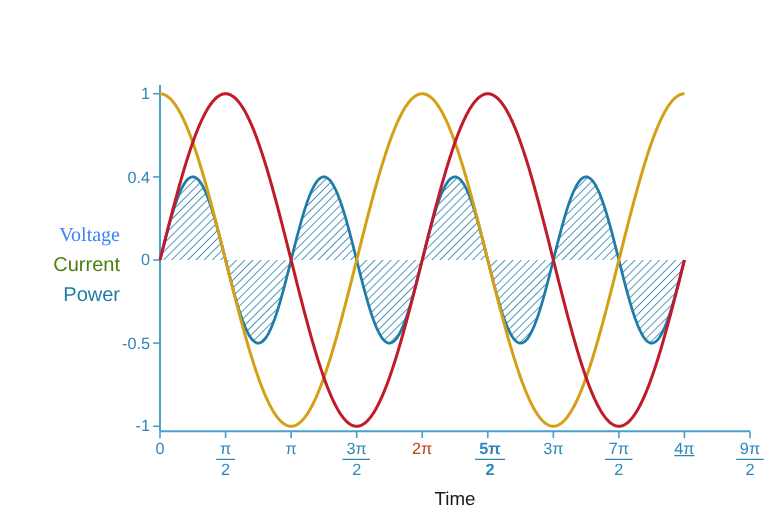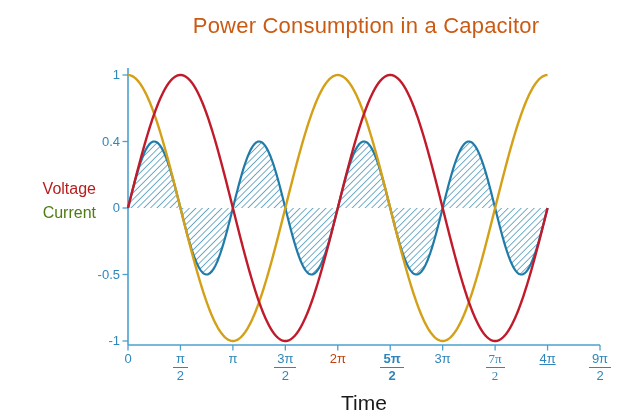--- a/index.html
+++ b/index.html
@@ -11,21 +11,21 @@
     position:absolute;top:13px;left:120px;width:492px;text-align:center;
     font-size:22px;letter-spacing:.2px;
   }
   .legend{
     position:absolute;left:8px;top:177px;width:88px;text-align:right;
     font-size:16px;line-height:24px;
   }
   .legend-item{display:block;}
   .x-axis-label{
     position:absolute;left:128px;width:472px;top:391px;text-align:center;
-    font-size:21px;
+    font-size:15px;
   }
   .xtick{
     position:absolute;width:52px;text-align:center;font-size:13px;line-height:1.05;
     top:352px;
   }
   .ytick{
     position:absolute;width:46px;text-align:right;font-size:13px;
   }
   .frac{display:inline-block;vertical-align:top;}
   .frac .num{display:block;border-bottom:1px solid currentColor;padding:0 3px 1px;}
@@ -59,37 +59,37 @@
       <line x1="128" y1="141.5" x2="122.5" y2="141.5" stroke="#4aa0cf" stroke-width="1.3"></line>
       <line x1="128" y1="208" x2="122.5" y2="208" stroke="#4aa0cf" stroke-width="1.3"></line>
       <line x1="128" y1="274.5" x2="122.5" y2="274.5" stroke="#4aa0cf" stroke-width="1.3"></line>
       <line x1="128" y1="341" x2="122.5" y2="341" stroke="#4aa0cf" stroke-width="1.3"></line>
       <path d="M128.00 208.00 L128.60 205.61 L129.20 203.23 L129.80 200.85 L130.40 198.48 L131.00 196.13 L131.60 193.78 L132.20 191.46 L132.79 189.16 L133.39 186.88 L133.99 184.63 L134.59 182.41 L135.19 180.23 L135.79 178.08 L136.39 175.96 L136.99 173.89 L137.59 171.86 L138.19 169.88 L138.79 167.95 L139.39 166.07 L139.99 164.25 L140.59 162.48 L141.19 160.77 L141.79 159.12 L142.38 157.53 L142.98 156.01 L143.58 154.55 L144.18 153.17 L144.78 151.85 L145.38 150.61 L145.98 149.44 L146.58 148.35 L147.18 147.33 L147.78 146.39 L148.38 145.53 L148.98 144.75 L149.58 144.06 L150.18 143.44 L150.78 142.91 L151.38 142.46 L151.97 142.10 L152.57 141.82 L153.17 141.63 L153.77 141.52 L154.37 141.50 L154.97 141.57 L155.57 141.72 L156.17 141.95 L156.77 142.27 L157.37 142.68 L157.97 143.17 L158.57 143.74 L159.17 144.40 L159.77 145.13 L160.37 145.95 L160.97 146.85 L161.56 147.83 L162.16 148.88 L162.76 150.02 L163.36 151.22 L163.96 152.50 L164.56 153.85 L165.16 155.27 L165.76 156.76 L166.36 158.32 L166.96 159.93 L167.56 161.61 L168.16 163.36 L168.76 165.15 L169.36 167.01 L169.96 168.91 L170.55 170.87 L171.15 172.87 L171.75 174.92 L172.35 177.01 L172.95 179.15 L173.55 181.32 L174.15 183.52 L174.75 185.75 L175.35 188.02 L175.95 190.31 L176.55 192.62 L177.15 194.95 L177.75 197.30 L178.35 199.67 L178.95 202.04 L179.55 204.42 L180.14 206.81 L180.74 209.19 L181.34 211.58 L181.94 213.96 L182.54 216.33 L183.14 218.70 L183.74 221.05 L184.34 223.38 L184.94 225.69 L185.54 227.98 L186.14 230.25 L186.74 232.48 L187.34 234.68 L187.94 236.85 L188.54 238.99 L189.14 241.08 L189.73 243.13 L190.33 245.13 L190.93 247.09 L191.53 248.99 L192.13 250.85 L192.73 252.64 L193.33 254.39 L193.93 256.07 L194.53 257.68 L195.13 259.24 L195.73 260.73 L196.33 262.15 L196.93 263.50 L197.53 264.78 L198.13 265.98 L198.73 267.12 L199.32 268.17 L199.92 269.15 L200.52 270.05 L201.12 270.87 L201.72 271.60 L202.32 272.26 L202.92 272.83 L203.52 273.32 L204.12 273.73 L204.72 274.05 L205.32 274.28 L205.92 274.43 L206.52 274.50 L207.12 274.48 L207.72 274.37 L208.31 274.18 L208.91 273.90 L209.51 273.54 L210.11 273.09 L210.71 272.56 L211.31 271.94 L211.91 271.25 L212.51 270.47 L213.11 269.61 L213.71 268.67 L214.31 267.65 L214.91 266.56 L215.51 265.39 L216.11 264.15 L216.71 262.83 L217.31 261.45 L217.90 259.99 L218.50 258.47 L219.10 256.88 L219.70 255.23 L220.30 253.52 L220.90 251.75 L221.50 249.93 L222.10 248.05 L222.70 246.12 L223.30 244.14 L223.90 242.11 L224.50 240.04 L225.10 237.92 L225.70 235.77 L226.30 233.59 L226.90 231.37 L227.49 229.12 L228.09 226.84 L228.69 224.54 L229.29 222.22 L229.89 219.87 L230.49 217.52 L231.09 215.15 L231.69 212.77 L232.29 210.39 L232.89 208.00 L233.49 205.61 L234.09 203.23 L234.69 200.85 L235.29 198.48 L235.89 196.13 L236.49 193.78 L237.08 191.46 L237.68 189.16 L238.28 186.88 L238.88 184.63 L239.48 182.41 L240.08 180.23 L240.68 178.08 L241.28 175.96 L241.88 173.89 L242.48 171.86 L243.08 169.88 L243.68 167.95 L244.28 166.07 L244.88 164.25 L245.48 162.48 L246.07 160.77 L246.67 159.12 L247.27 157.53 L247.87 156.01 L248.47 154.55 L249.07 153.17 L249.67 151.85 L250.27 150.61 L250.87 149.44 L251.47 148.35 L252.07 147.33 L252.67 146.39 L253.27 145.53 L253.87 144.75 L254.47 144.06 L255.07 143.44 L255.66 142.91 L256.26 142.46 L256.86 142.10 L257.46 141.82 L258.06 141.63 L258.66 141.52 L259.26 141.50 L259.86 141.57 L260.46 141.72 L261.06 141.95 L261.66 142.27 L262.26 142.68 L262.86 143.17 L263.46 143.74 L264.06 144.40 L264.66 145.13 L265.25 145.95 L265.85 146.85 L266.45 147.83 L267.05 148.88 L267.65 150.02 L268.25 151.22 L268.85 152.50 L269.45 153.85 L270.05 155.27 L270.65 156.76 L271.25 158.32 L271.85 159.93 L272.45 161.61 L273.05 163.36 L273.65 165.15 L274.25 167.01 L274.84 168.91 L275.44 170.87 L276.04 172.87 L276.64 174.92 L277.24 177.01 L277.84 179.15 L278.44 181.32 L279.04 183.52 L279.64 185.75 L280.24 188.02 L280.84 190.31 L281.44 192.62 L282.04 194.95 L282.64 197.30 L283.24 199.67 L283.83 202.04 L284.43 204.42 L285.03 206.81 L285.63 209.19 L286.23 211.58 L286.83 213.96 L287.43 216.33 L288.03 218.70 L288.63 221.05 L289.23 223.38 L289.83 225.69 L290.43 227.98 L291.03 230.25 L291.63 232.48 L292.23 234.68 L292.83 236.85 L293.42 238.99 L294.02 241.08 L294.62 243.13 L295.22 245.13 L295.82 247.09 L296.42 248.99 L297.02 250.85 L297.62 252.64 L298.22 254.39 L298.82 256.07 L299.42 257.68 L300.02 259.24 L300.62 260.73 L301.22 262.15 L301.82 263.50 L302.42 264.78 L303.01 265.98 L303.61 267.12 L304.21 268.17 L304.81 269.15 L305.41 270.05 L306.01 270.87 L306.61 271.60 L307.21 272.26 L307.81 272.83 L308.41 273.32 L309.01 273.73 L309.61 274.05 L310.21 274.28 L310.81 274.43 L311.41 274.50 L312.01 274.48 L312.60 274.37 L313.20 274.18 L313.80 273.90 L314.40 273.54 L315.00 273.09 L315.60 272.56 L316.20 271.94 L316.80 271.25 L317.40 270.47 L318.00 269.61 L318.60 268.67 L319.20 267.65 L319.80 266.56 L320.40 265.39 L321.00 264.15 L321.59 262.83 L322.19 261.45 L322.79 259.99 L323.39 258.47 L323.99 256.88 L324.59 255.23 L325.19 253.52 L325.79 251.75 L326.39 249.93 L326.99 248.05 L327.59 246.12 L328.19 244.14 L328.79 242.11 L329.39 240.04 L329.99 237.92 L330.59 235.77 L331.18 233.59 L331.78 231.37 L332.38 229.12 L332.98 226.84 L333.58 224.54 L334.18 222.22 L334.78 219.87 L335.38 217.52 L335.98 215.15 L336.58 212.77 L337.18 210.39 L337.78 208.00 L338.38 205.61 L338.98 203.23 L339.58 200.85 L340.18 198.48 L340.77 196.13 L341.37 193.78 L341.97 191.46 L342.57 189.16 L343.17 186.88 L343.77 184.63 L344.37 182.41 L344.97 180.23 L345.57 178.08 L346.17 175.96 L346.77 173.89 L347.37 171.86 L347.97 169.88 L348.57 167.95 L349.17 166.07 L349.77 164.25 L350.36 162.48 L350.96 160.77 L351.56 159.12 L352.16 157.53 L352.76 156.01 L353.36 154.55 L353.96 153.17 L354.56 151.85 L355.16 150.61 L355.76 149.44 L356.36 148.35 L356.96 147.33 L357.56 146.39 L358.16 145.53 L358.76 144.75 L359.35 144.06 L359.95 143.44 L360.55 142.91 L361.15 142.46 L361.75 142.10 L362.35 141.82 L362.95 141.63 L363.55 141.52 L364.15 141.50 L364.75 141.57 L365.35 141.72 L365.95 141.95 L366.55 142.27 L367.15 142.68 L367.75 143.17 L368.35 143.74 L368.94 144.40 L369.54 145.13 L370.14 145.95 L370.74 146.85 L371.34 147.83 L371.94 148.88 L372.54 150.02 L373.14 151.22 L373.74 152.50 L374.34 153.85 L374.94 155.27 L375.54 156.76 L376.14 158.32 L376.74 159.93 L377.34 161.61 L377.94 163.36 L378.53 165.15 L379.13 167.01 L379.73 168.91 L380.33 170.87 L380.93 172.87 L381.53 174.92 L382.13 177.01 L382.73 179.15 L383.33 181.32 L383.93 183.52 L384.53 185.75 L385.13 188.02 L385.73 190.31 L386.33 192.62 L386.93 194.95 L387.53 197.30 L388.12 199.67 L388.72 202.04 L389.32 204.42 L389.92 206.81 L390.52 209.19 L391.12 211.58 L391.72 213.96 L392.32 216.33 L392.92 218.70 L393.52 221.05 L394.12 223.38 L394.72 225.69 L395.32 227.98 L395.92 230.25 L396.52 232.48 L397.11 234.68 L397.71 236.85 L398.31 238.99 L398.91 241.08 L399.51 243.13 L400.11 245.13 L400.71 247.09 L401.31 248.99 L401.91 250.85 L402.51 252.64 L403.11 254.39 L403.71 256.07 L404.31 257.68 L404.91 259.24 L405.51 260.73 L406.11 262.15 L406.70 263.50 L407.30 264.78 L407.90 265.98 L408.50 267.12 L409.10 268.17 L409.70 269.15 L410.30 270.05 L410.90 270.87 L411.50 271.60 L412.10 272.26 L412.70 272.83 L413.30 273.32 L413.90 273.73 L414.50 274.05 L415.10 274.28 L415.70 274.43 L416.29 274.50 L416.89 274.48 L417.49 274.37 L418.09 274.18 L418.69 273.90 L419.29 273.54 L419.89 273.09 L420.49 272.56 L421.09 271.94 L421.69 271.25 L422.29 270.47 L422.89 269.61 L423.49 268.67 L424.09 267.65 L424.69 266.56 L425.29 265.39 L425.88 264.15 L426.48 262.83 L427.08 261.45 L427.68 259.99 L428.28 258.47 L428.88 256.88 L429.48 255.23 L430.08 253.52 L430.68 251.75 L431.28 249.93 L431.88 248.05 L432.48 246.12 L433.08 244.14 L433.68 242.11 L434.28 240.04 L434.87 237.92 L435.47 235.77 L436.07 233.59 L436.67 231.37 L437.27 229.12 L437.87 226.84 L438.47 224.54 L439.07 222.22 L439.67 219.87 L440.27 217.52 L440.87 215.15 L441.47 212.77 L442.07 210.39 L442.67 208.00 L443.27 205.61 L443.87 203.23 L444.46 200.85 L445.06 198.48 L445.66 196.13 L446.26 193.78 L446.86 191.46 L447.46 189.16 L448.06 186.88 L448.66 184.63 L449.26 182.41 L449.86 180.23 L450.46 178.08 L451.06 175.96 L451.66 173.89 L452.26 171.86 L452.86 169.88 L453.46 167.95 L454.05 166.07 L454.65 164.25 L455.25 162.48 L455.85 160.77 L456.45 159.12 L457.05 157.53 L457.65 156.01 L458.25 154.55 L458.85 153.17 L459.45 151.85 L460.05 150.61 L460.65 149.44 L461.25 148.35 L461.85 147.33 L462.45 146.39 L463.05 145.53 L463.64 144.75 L464.24 144.06 L464.84 143.44 L465.44 142.91 L466.04 142.46 L466.64 142.10 L467.24 141.82 L467.84 141.63 L468.44 141.52 L469.04 141.50 L469.64 141.57 L470.24 141.72 L470.84 141.95 L471.44 142.27 L472.04 142.68 L472.63 143.17 L473.23 143.74 L473.83 144.40 L474.43 145.13 L475.03 145.95 L475.63 146.85 L476.23 147.83 L476.83 148.88 L477.43 150.02 L478.03 151.22 L478.63 152.50 L479.23 153.85 L479.83 155.27 L480.43 156.76 L481.03 158.32 L481.63 159.93 L482.22 161.61 L482.82 163.36 L483.42 165.15 L484.02 167.01 L484.62 168.91 L485.22 170.87 L485.82 172.87 L486.42 174.92 L487.02 177.01 L487.62 179.15 L488.22 181.32 L488.82 183.52 L489.42 185.75 L490.02 188.02 L490.62 190.31 L491.22 192.62 L491.81 194.95 L492.41 197.30 L493.01 199.67 L493.61 202.04 L494.21 204.42 L494.81 206.81 L495.41 209.19 L496.01 211.58 L496.61 213.96 L497.21 216.33 L497.81 218.70 L498.41 221.05 L499.01 223.38 L499.61 225.69 L500.21 227.98 L500.81 230.25 L501.40 232.48 L502.00 234.68 L502.60 236.85 L503.20 238.99 L503.80 241.08 L504.40 243.13 L505.00 245.13 L505.60 247.09 L506.20 248.99 L506.80 250.85 L507.40 252.64 L508.00 254.39 L508.60 256.07 L509.20 257.68 L509.80 259.24 L510.39 260.73 L510.99 262.15 L511.59 263.50 L512.19 264.78 L512.79 265.98 L513.39 267.12 L513.99 268.17 L514.59 269.15 L515.19 270.05 L515.79 270.87 L516.39 271.60 L516.99 272.26 L517.59 272.83 L518.19 273.32 L518.79 273.73 L519.39 274.05 L519.98 274.28 L520.58 274.43 L521.18 274.50 L521.78 274.48 L522.38 274.37 L522.98 274.18 L523.58 273.90 L524.18 273.54 L524.78 273.09 L525.38 272.56 L525.98 271.94 L526.58 271.25 L527.18 270.47 L527.78 269.61 L528.38 268.67 L528.98 267.65 L529.57 266.56 L530.17 265.39 L530.77 264.15 L531.37 262.83 L531.97 261.45 L532.57 259.99 L533.17 258.47 L533.77 256.88 L534.37 255.23 L534.97 253.52 L535.57 251.75 L536.17 249.93 L536.77 248.05 L537.37 246.12 L537.97 244.14 L538.57 242.11 L539.16 240.04 L539.76 237.92 L540.36 235.77 L540.96 233.59 L541.56 231.37 L542.16 229.12 L542.76 226.84 L543.36 224.54 L543.96 222.22 L544.56 219.87 L545.16 217.52 L545.76 215.15 L546.36 212.77 L546.96 210.39 L547.56 208.00 L547.56 208.00 L128.00 208.00 Z" fill="url(#hatch)" stroke="none"></path>
       <path d="M128.00 208.00 L128.60 205.61 L129.20 203.23 L129.80 200.85 L130.40 198.48 L131.00 196.13 L131.60 193.78 L132.20 191.46 L132.79 189.16 L133.39 186.88 L133.99 184.63 L134.59 182.41 L135.19 180.23 L135.79 178.08 L136.39 175.96 L136.99 173.89 L137.59 171.86 L138.19 169.88 L138.79 167.95 L139.39 166.07 L139.99 164.25 L140.59 162.48 L141.19 160.77 L141.79 159.12 L142.38 157.53 L142.98 156.01 L143.58 154.55 L144.18 153.17 L144.78 151.85 L145.38 150.61 L145.98 149.44 L146.58 148.35 L147.18 147.33 L147.78 146.39 L148.38 145.53 L148.98 144.75 L149.58 144.06 L150.18 143.44 L150.78 142.91 L151.38 142.46 L151.97 142.10 L152.57 141.82 L153.17 141.63 L153.77 141.52 L154.37 141.50 L154.97 141.57 L155.57 141.72 L156.17 141.95 L156.77 142.27 L157.37 142.68 L157.97 143.17 L158.57 143.74 L159.17 144.40 L159.77 145.13 L160.37 145.95 L160.97 146.85 L161.56 147.83 L162.16 148.88 L162.76 150.02 L163.36 151.22 L163.96 152.50 L164.56 153.85 L165.16 155.27 L165.76 156.76 L166.36 158.32 L166.96 159.93 L167.56 161.61 L168.16 163.36 L168.76 165.15 L169.36 167.01 L169.96 168.91 L170.55 170.87 L171.15 172.87 L171.75 174.92 L172.35 177.01 L172.95 179.15 L173.55 181.32 L174.15 183.52 L174.75 185.75 L175.35 188.02 L175.95 190.31 L176.55 192.62 L177.15 194.95 L177.75 197.30 L178.35 199.67 L178.95 202.04 L179.55 204.42 L180.14 206.81 L180.74 209.19 L181.34 211.58 L181.94 213.96 L182.54 216.33 L183.14 218.70 L183.74 221.05 L184.34 223.38 L184.94 225.69 L185.54 227.98 L186.14 230.25 L186.74 232.48 L187.34 234.68 L187.94 236.85 L188.54 238.99 L189.14 241.08 L189.73 243.13 L190.33 245.13 L190.93 247.09 L191.53 248.99 L192.13 250.85 L192.73 252.64 L193.33 254.39 L193.93 256.07 L194.53 257.68 L195.13 259.24 L195.73 260.73 L196.33 262.15 L196.93 263.50 L197.53 264.78 L198.13 265.98 L198.73 267.12 L199.32 268.17 L199.92 269.15 L200.52 270.05 L201.12 270.87 L201.72 271.60 L202.32 272.26 L202.92 272.83 L203.52 273.32 L204.12 273.73 L204.72 274.05 L205.32 274.28 L205.92 274.43 L206.52 274.50 L207.12 274.48 L207.72 274.37 L208.31 274.18 L208.91 273.90 L209.51 273.54 L210.11 273.09 L210.71 272.56 L211.31 271.94 L211.91 271.25 L212.51 270.47 L213.11 269.61 L213.71 268.67 L214.31 267.65 L214.91 266.56 L215.51 265.39 L216.11 264.15 L216.71 262.83 L217.31 261.45 L217.90 259.99 L218.50 258.47 L219.10 256.88 L219.70 255.23 L220.30 253.52 L220.90 251.75 L221.50 249.93 L222.10 248.05 L222.70 246.12 L223.30 244.14 L223.90 242.11 L224.50 240.04 L225.10 237.92 L225.70 235.77 L226.30 233.59 L226.90 231.37 L227.49 229.12 L228.09 226.84 L228.69 224.54 L229.29 222.22 L229.89 219.87 L230.49 217.52 L231.09 215.15 L231.69 212.77 L232.29 210.39 L232.89 208.00 L233.49 205.61 L234.09 203.23 L234.69 200.85 L235.29 198.48 L235.89 196.13 L236.49 193.78 L237.08 191.46 L237.68 189.16 L238.28 186.88 L238.88 184.63 L239.48 182.41 L240.08 180.23 L240.68 178.08 L241.28 175.96 L241.88 173.89 L242.48 171.86 L243.08 169.88 L243.68 167.95 L244.28 166.07 L244.88 164.25 L245.48 162.48 L246.07 160.77 L246.67 159.12 L247.27 157.53 L247.87 156.01 L248.47 154.55 L249.07 153.17 L249.67 151.85 L250.27 150.61 L250.87 149.44 L251.47 148.35 L252.07 147.33 L252.67 146.39 L253.27 145.53 L253.87 144.75 L254.47 144.06 L255.07 143.44 L255.66 142.91 L256.26 142.46 L256.86 142.10 L257.46 141.82 L258.06 141.63 L258.66 141.52 L259.26 141.50 L259.86 141.57 L260.46 141.72 L261.06 141.95 L261.66 142.27 L262.26 142.68 L262.86 143.17 L263.46 143.74 L264.06 144.40 L264.66 145.13 L265.25 145.95 L265.85 146.85 L266.45 147.83 L267.05 148.88 L267.65 150.02 L268.25 151.22 L268.85 152.50 L269.45 153.85 L270.05 155.27 L270.65 156.76 L271.25 158.32 L271.85 159.93 L272.45 161.61 L273.05 163.36 L273.65 165.15 L274.25 167.01 L274.84 168.91 L275.44 170.87 L276.04 172.87 L276.64 174.92 L277.24 177.01 L277.84 179.15 L278.44 181.32 L279.04 183.52 L279.64 185.75 L280.24 188.02 L280.84 190.31 L281.44 192.62 L282.04 194.95 L282.64 197.30 L283.24 199.67 L283.83 202.04 L284.43 204.42 L285.03 206.81 L285.63 209.19 L286.23 211.58 L286.83 213.96 L287.43 216.33 L288.03 218.70 L288.63 221.05 L289.23 223.38 L289.83 225.69 L290.43 227.98 L291.03 230.25 L291.63 232.48 L292.23 234.68 L292.83 236.85 L293.42 238.99 L294.02 241.08 L294.62 243.13 L295.22 245.13 L295.82 247.09 L296.42 248.99 L297.02 250.85 L297.62 252.64 L298.22 254.39 L298.82 256.07 L299.42 257.68 L300.02 259.24 L300.62 260.73 L301.22 262.15 L301.82 263.50 L302.42 264.78 L303.01 265.98 L303.61 267.12 L304.21 268.17 L304.81 269.15 L305.41 270.05 L306.01 270.87 L306.61 271.60 L307.21 272.26 L307.81 272.83 L308.41 273.32 L309.01 273.73 L309.61 274.05 L310.21 274.28 L310.81 274.43 L311.41 274.50 L312.01 274.48 L312.60 274.37 L313.20 274.18 L313.80 273.90 L314.40 273.54 L315.00 273.09 L315.60 272.56 L316.20 271.94 L316.80 271.25 L317.40 270.47 L318.00 269.61 L318.60 268.67 L319.20 267.65 L319.80 266.56 L320.40 265.39 L321.00 264.15 L321.59 262.83 L322.19 261.45 L322.79 259.99 L323.39 258.47 L323.99 256.88 L324.59 255.23 L325.19 253.52 L325.79 251.75 L326.39 249.93 L326.99 248.05 L327.59 246.12 L328.19 244.14 L328.79 242.11 L329.39 240.04 L329.99 237.92 L330.59 235.77 L331.18 233.59 L331.78 231.37 L332.38 229.12 L332.98 226.84 L333.58 224.54 L334.18 222.22 L334.78 219.87 L335.38 217.52 L335.98 215.15 L336.58 212.77 L337.18 210.39 L337.78 208.00 L338.38 205.61 L338.98 203.23 L339.58 200.85 L340.18 198.48 L340.77 196.13 L341.37 193.78 L341.97 191.46 L342.57 189.16 L343.17 186.88 L343.77 184.63 L344.37 182.41 L344.97 180.23 L345.57 178.08 L346.17 175.96 L346.77 173.89 L347.37 171.86 L347.97 169.88 L348.57 167.95 L349.17 166.07 L349.77 164.25 L350.36 162.48 L350.96 160.77 L351.56 159.12 L352.16 157.53 L352.76 156.01 L353.36 154.55 L353.96 153.17 L354.56 151.85 L355.16 150.61 L355.76 149.44 L356.36 148.35 L356.96 147.33 L357.56 146.39 L358.16 145.53 L358.76 144.75 L359.35 144.06 L359.95 143.44 L360.55 142.91 L361.15 142.46 L361.75 142.10 L362.35 141.82 L362.95 141.63 L363.55 141.52 L364.15 141.50 L364.75 141.57 L365.35 141.72 L365.95 141.95 L366.55 142.27 L367.15 142.68 L367.75 143.17 L368.35 143.74 L368.94 144.40 L369.54 145.13 L370.14 145.95 L370.74 146.85 L371.34 147.83 L371.94 148.88 L372.54 150.02 L373.14 151.22 L373.74 152.50 L374.34 153.85 L374.94 155.27 L375.54 156.76 L376.14 158.32 L376.74 159.93 L377.34 161.61 L377.94 163.36 L378.53 165.15 L379.13 167.01 L379.73 168.91 L380.33 170.87 L380.93 172.87 L381.53 174.92 L382.13 177.01 L382.73 179.15 L383.33 181.32 L383.93 183.52 L384.53 185.75 L385.13 188.02 L385.73 190.31 L386.33 192.62 L386.93 194.95 L387.53 197.30 L388.12 199.67 L388.72 202.04 L389.32 204.42 L389.92 206.81 L390.52 209.19 L391.12 211.58 L391.72 213.96 L392.32 216.33 L392.92 218.70 L393.52 221.05 L394.12 223.38 L394.72 225.69 L395.32 227.98 L395.92 230.25 L396.52 232.48 L397.11 234.68 L397.71 236.85 L398.31 238.99 L398.91 241.08 L399.51 243.13 L400.11 245.13 L400.71 247.09 L401.31 248.99 L401.91 250.85 L402.51 252.64 L403.11 254.39 L403.71 256.07 L404.31 257.68 L404.91 259.24 L405.51 260.73 L406.11 262.15 L406.70 263.50 L407.30 264.78 L407.90 265.98 L408.50 267.12 L409.10 268.17 L409.70 269.15 L410.30 270.05 L410.90 270.87 L411.50 271.60 L412.10 272.26 L412.70 272.83 L413.30 273.32 L413.90 273.73 L414.50 274.05 L415.10 274.28 L415.70 274.43 L416.29 274.50 L416.89 274.48 L417.49 274.37 L418.09 274.18 L418.69 273.90 L419.29 273.54 L419.89 273.09 L420.49 272.56 L421.09 271.94 L421.69 271.25 L422.29 270.47 L422.89 269.61 L423.49 268.67 L424.09 267.65 L424.69 266.56 L425.29 265.39 L425.88 264.15 L426.48 262.83 L427.08 261.45 L427.68 259.99 L428.28 258.47 L428.88 256.88 L429.48 255.23 L430.08 253.52 L430.68 251.75 L431.28 249.93 L431.88 248.05 L432.48 246.12 L433.08 244.14 L433.68 242.11 L434.28 240.04 L434.87 237.92 L435.47 235.77 L436.07 233.59 L436.67 231.37 L437.27 229.12 L437.87 226.84 L438.47 224.54 L439.07 222.22 L439.67 219.87 L440.27 217.52 L440.87 215.15 L441.47 212.77 L442.07 210.39 L442.67 208.00 L443.27 205.61 L443.87 203.23 L444.46 200.85 L445.06 198.48 L445.66 196.13 L446.26 193.78 L446.86 191.46 L447.46 189.16 L448.06 186.88 L448.66 184.63 L449.26 182.41 L449.86 180.23 L450.46 178.08 L451.06 175.96 L451.66 173.89 L452.26 171.86 L452.86 169.88 L453.46 167.95 L454.05 166.07 L454.65 164.25 L455.25 162.48 L455.85 160.77 L456.45 159.12 L457.05 157.53 L457.65 156.01 L458.25 154.55 L458.85 153.17 L459.45 151.85 L460.05 150.61 L460.65 149.44 L461.25 148.35 L461.85 147.33 L462.45 146.39 L463.05 145.53 L463.64 144.75 L464.24 144.06 L464.84 143.44 L465.44 142.91 L466.04 142.46 L466.64 142.10 L467.24 141.82 L467.84 141.63 L468.44 141.52 L469.04 141.50 L469.64 141.57 L470.24 141.72 L470.84 141.95 L471.44 142.27 L472.04 142.68 L472.63 143.17 L473.23 143.74 L473.83 144.40 L474.43 145.13 L475.03 145.95 L475.63 146.85 L476.23 147.83 L476.83 148.88 L477.43 150.02 L478.03 151.22 L478.63 152.50 L479.23 153.85 L479.83 155.27 L480.43 156.76 L481.03 158.32 L481.63 159.93 L482.22 161.61 L482.82 163.36 L483.42 165.15 L484.02 167.01 L484.62 168.91 L485.22 170.87 L485.82 172.87 L486.42 174.92 L487.02 177.01 L487.62 179.15 L488.22 181.32 L488.82 183.52 L489.42 185.75 L490.02 188.02 L490.62 190.31 L491.22 192.62 L491.81 194.95 L492.41 197.30 L493.01 199.67 L493.61 202.04 L494.21 204.42 L494.81 206.81 L495.41 209.19 L496.01 211.58 L496.61 213.96 L497.21 216.33 L497.81 218.70 L498.41 221.05 L499.01 223.38 L499.61 225.69 L500.21 227.98 L500.81 230.25 L501.40 232.48 L502.00 234.68 L502.60 236.85 L503.20 238.99 L503.80 241.08 L504.40 243.13 L505.00 245.13 L505.60 247.09 L506.20 248.99 L506.80 250.85 L507.40 252.64 L508.00 254.39 L508.60 256.07 L509.20 257.68 L509.80 259.24 L510.39 260.73 L510.99 262.15 L511.59 263.50 L512.19 264.78 L512.79 265.98 L513.39 267.12 L513.99 268.17 L514.59 269.15 L515.19 270.05 L515.79 270.87 L516.39 271.60 L516.99 272.26 L517.59 272.83 L518.19 273.32 L518.79 273.73 L519.39 274.05 L519.98 274.28 L520.58 274.43 L521.18 274.50 L521.78 274.48 L522.38 274.37 L522.98 274.18 L523.58 273.90 L524.18 273.54 L524.78 273.09 L525.38 272.56 L525.98 271.94 L526.58 271.25 L527.18 270.47 L527.78 269.61 L528.38 268.67 L528.98 267.65 L529.57 266.56 L530.17 265.39 L530.77 264.15 L531.37 262.83 L531.97 261.45 L532.57 259.99 L533.17 258.47 L533.77 256.88 L534.37 255.23 L534.97 253.52 L535.57 251.75 L536.17 249.93 L536.77 248.05 L537.37 246.12 L537.97 244.14 L538.57 242.11 L539.16 240.04 L539.76 237.92 L540.36 235.77 L540.96 233.59 L541.56 231.37 L542.16 229.12 L542.76 226.84 L543.36 224.54 L543.96 222.22 L544.56 219.87 L545.16 217.52 L545.76 215.15 L546.36 212.77 L546.96 210.39 L547.56 208.00" fill="none" stroke="#1f7ca8" stroke-width="2.2"></path>
       <path d="M128.00 75.00 L128.60 75.02 L129.20 75.09 L129.80 75.19 L130.40 75.34 L131.00 75.54 L131.60 75.77 L132.20 76.05 L132.79 76.37 L133.39 76.73 L133.99 77.14 L134.59 77.58 L135.19 78.07 L135.79 78.61 L136.39 79.18 L136.99 79.79 L137.59 80.45 L138.19 81.15 L138.79 81.88 L139.39 82.66 L139.99 83.48 L140.59 84.34 L141.19 85.24 L141.79 86.18 L142.38 87.15 L142.98 88.17 L143.58 89.23 L144.18 90.32 L144.78 91.45 L145.38 92.62 L145.98 93.83 L146.58 95.07 L147.18 96.35 L147.78 97.66 L148.38 99.01 L148.98 100.40 L149.58 101.82 L150.18 103.28 L150.78 104.76 L151.38 106.29 L151.97 107.84 L152.57 109.43 L153.17 111.05 L153.77 112.70 L154.37 114.38 L154.97 116.09 L155.57 117.83 L156.17 119.60 L156.77 121.40 L157.37 123.22 L157.97 125.08 L158.57 126.96 L159.17 128.86 L159.77 130.79 L160.37 132.75 L160.97 134.73 L161.56 136.74 L162.16 138.76 L162.76 140.81 L163.36 142.88 L163.96 144.98 L164.56 147.09 L165.16 149.22 L165.76 151.37 L166.36 153.54 L166.96 155.73 L167.56 157.93 L168.16 160.15 L168.76 162.39 L169.36 164.64 L169.96 166.90 L170.55 169.18 L171.15 171.47 L171.75 173.77 L172.35 176.08 L172.95 178.40 L173.55 180.74 L174.15 183.08 L174.75 185.43 L175.35 187.78 L175.95 190.15 L176.55 192.52 L177.15 194.89 L177.75 197.27 L178.35 199.65 L178.95 202.03 L179.55 204.42 L180.14 206.81 L180.74 209.19 L181.34 211.58 L181.94 213.97 L182.54 216.35 L183.14 218.73 L183.74 221.11 L184.34 223.48 L184.94 225.85 L185.54 228.22 L186.14 230.57 L186.74 232.92 L187.34 235.26 L187.94 237.60 L188.54 239.92 L189.14 242.23 L189.73 244.53 L190.33 246.82 L190.93 249.10 L191.53 251.36 L192.13 253.61 L192.73 255.85 L193.33 258.07 L193.93 260.27 L194.53 262.46 L195.13 264.63 L195.73 266.78 L196.33 268.91 L196.93 271.02 L197.53 273.12 L198.13 275.19 L198.73 277.24 L199.32 279.26 L199.92 281.27 L200.52 283.25 L201.12 285.21 L201.72 287.14 L202.32 289.04 L202.92 290.92 L203.52 292.78 L204.12 294.60 L204.72 296.40 L205.32 298.17 L205.92 299.91 L206.52 301.62 L207.12 303.30 L207.72 304.95 L208.31 306.57 L208.91 308.16 L209.51 309.71 L210.11 311.24 L210.71 312.72 L211.31 314.18 L211.91 315.60 L212.51 316.99 L213.11 318.34 L213.71 319.65 L214.31 320.93 L214.91 322.17 L215.51 323.38 L216.11 324.55 L216.71 325.68 L217.31 326.77 L217.90 327.83 L218.50 328.85 L219.10 329.82 L219.70 330.76 L220.30 331.66 L220.90 332.52 L221.50 333.34 L222.10 334.12 L222.70 334.85 L223.30 335.55 L223.90 336.21 L224.50 336.82 L225.10 337.39 L225.70 337.93 L226.30 338.42 L226.90 338.86 L227.49 339.27 L228.09 339.63 L228.69 339.95 L229.29 340.23 L229.89 340.46 L230.49 340.66 L231.09 340.81 L231.69 340.91 L232.29 340.98 L232.89 341.00 L233.49 340.98 L234.09 340.91 L234.69 340.81 L235.29 340.66 L235.89 340.46 L236.49 340.23 L237.08 339.95 L237.68 339.63 L238.28 339.27 L238.88 338.86 L239.48 338.42 L240.08 337.93 L240.68 337.39 L241.28 336.82 L241.88 336.21 L242.48 335.55 L243.08 334.85 L243.68 334.12 L244.28 333.34 L244.88 332.52 L245.48 331.66 L246.07 330.76 L246.67 329.82 L247.27 328.85 L247.87 327.83 L248.47 326.77 L249.07 325.68 L249.67 324.55 L250.27 323.38 L250.87 322.17 L251.47 320.93 L252.07 319.65 L252.67 318.34 L253.27 316.99 L253.87 315.60 L254.47 314.18 L255.07 312.72 L255.66 311.24 L256.26 309.71 L256.86 308.16 L257.46 306.57 L258.06 304.95 L258.66 303.30 L259.26 301.62 L259.86 299.91 L260.46 298.17 L261.06 296.40 L261.66 294.60 L262.26 292.78 L262.86 290.92 L263.46 289.04 L264.06 287.14 L264.66 285.21 L265.25 283.25 L265.85 281.27 L266.45 279.26 L267.05 277.24 L267.65 275.19 L268.25 273.12 L268.85 271.02 L269.45 268.91 L270.05 266.78 L270.65 264.63 L271.25 262.46 L271.85 260.27 L272.45 258.07 L273.05 255.85 L273.65 253.61 L274.25 251.36 L274.84 249.10 L275.44 246.82 L276.04 244.53 L276.64 242.23 L277.24 239.92 L277.84 237.60 L278.44 235.26 L279.04 232.92 L279.64 230.57 L280.24 228.22 L280.84 225.85 L281.44 223.48 L282.04 221.11 L282.64 218.73 L283.24 216.35 L283.83 213.97 L284.43 211.58 L285.03 209.19 L285.63 206.81 L286.23 204.42 L286.83 202.03 L287.43 199.65 L288.03 197.27 L288.63 194.89 L289.23 192.52 L289.83 190.15 L290.43 187.78 L291.03 185.43 L291.63 183.08 L292.23 180.74 L292.83 178.40 L293.42 176.08 L294.02 173.77 L294.62 171.47 L295.22 169.18 L295.82 166.90 L296.42 164.64 L297.02 162.39 L297.62 160.15 L298.22 157.93 L298.82 155.73 L299.42 153.54 L300.02 151.37 L300.62 149.22 L301.22 147.09 L301.82 144.98 L302.42 142.88 L303.01 140.81 L303.61 138.76 L304.21 136.74 L304.81 134.73 L305.41 132.75 L306.01 130.79 L306.61 128.86 L307.21 126.96 L307.81 125.08 L308.41 123.22 L309.01 121.40 L309.61 119.60 L310.21 117.83 L310.81 116.09 L311.41 114.38 L312.01 112.70 L312.60 111.05 L313.20 109.43 L313.80 107.84 L314.40 106.29 L315.00 104.76 L315.60 103.28 L316.20 101.82 L316.80 100.40 L317.40 99.01 L318.00 97.66 L318.60 96.35 L319.20 95.07 L319.80 93.83 L320.40 92.62 L321.00 91.45 L321.59 90.32 L322.19 89.23 L322.79 88.17 L323.39 87.15 L323.99 86.18 L324.59 85.24 L325.19 84.34 L325.79 83.48 L326.39 82.66 L326.99 81.88 L327.59 81.15 L328.19 80.45 L328.79 79.79 L329.39 79.18 L329.99 78.61 L330.59 78.07 L331.18 77.58 L331.78 77.14 L332.38 76.73 L332.98 76.37 L333.58 76.05 L334.18 75.77 L334.78 75.54 L335.38 75.34 L335.98 75.19 L336.58 75.09 L337.18 75.02 L337.78 75.00 L338.38 75.02 L338.98 75.09 L339.58 75.19 L340.18 75.34 L340.77 75.54 L341.37 75.77 L341.97 76.05 L342.57 76.37 L343.17 76.73 L343.77 77.14 L344.37 77.58 L344.97 78.07 L345.57 78.61 L346.17 79.18 L346.77 79.79 L347.37 80.45 L347.97 81.15 L348.57 81.88 L349.17 82.66 L349.77 83.48 L350.36 84.34 L350.96 85.24 L351.56 86.18 L352.16 87.15 L352.76 88.17 L353.36 89.23 L353.96 90.32 L354.56 91.45 L355.16 92.62 L355.76 93.83 L356.36 95.07 L356.96 96.35 L357.56 97.66 L358.16 99.01 L358.76 100.40 L359.35 101.82 L359.95 103.28 L360.55 104.76 L361.15 106.29 L361.75 107.84 L362.35 109.43 L362.95 111.05 L363.55 112.70 L364.15 114.38 L364.75 116.09 L365.35 117.83 L365.95 119.60 L366.55 121.40 L367.15 123.22 L367.75 125.08 L368.35 126.96 L368.94 128.86 L369.54 130.79 L370.14 132.75 L370.74 134.73 L371.34 136.74 L371.94 138.76 L372.54 140.81 L373.14 142.88 L373.74 144.98 L374.34 147.09 L374.94 149.22 L375.54 151.37 L376.14 153.54 L376.74 155.73 L377.34 157.93 L377.94 160.15 L378.53 162.39 L379.13 164.64 L379.73 166.90 L380.33 169.18 L380.93 171.47 L381.53 173.77 L382.13 176.08 L382.73 178.40 L383.33 180.74 L383.93 183.08 L384.53 185.43 L385.13 187.78 L385.73 190.15 L386.33 192.52 L386.93 194.89 L387.53 197.27 L388.12 199.65 L388.72 202.03 L389.32 204.42 L389.92 206.81 L390.52 209.19 L391.12 211.58 L391.72 213.97 L392.32 216.35 L392.92 218.73 L393.52 221.11 L394.12 223.48 L394.72 225.85 L395.32 228.22 L395.92 230.57 L396.52 232.92 L397.11 235.26 L397.71 237.60 L398.31 239.92 L398.91 242.23 L399.51 244.53 L400.11 246.82 L400.71 249.10 L401.31 251.36 L401.91 253.61 L402.51 255.85 L403.11 258.07 L403.71 260.27 L404.31 262.46 L404.91 264.63 L405.51 266.78 L406.11 268.91 L406.70 271.02 L407.30 273.12 L407.90 275.19 L408.50 277.24 L409.10 279.26 L409.70 281.27 L410.30 283.25 L410.90 285.21 L411.50 287.14 L412.10 289.04 L412.70 290.92 L413.30 292.78 L413.90 294.60 L414.50 296.40 L415.10 298.17 L415.70 299.91 L416.29 301.62 L416.89 303.30 L417.49 304.95 L418.09 306.57 L418.69 308.16 L419.29 309.71 L419.89 311.24 L420.49 312.72 L421.09 314.18 L421.69 315.60 L422.29 316.99 L422.89 318.34 L423.49 319.65 L424.09 320.93 L424.69 322.17 L425.29 323.38 L425.88 324.55 L426.48 325.68 L427.08 326.77 L427.68 327.83 L428.28 328.85 L428.88 329.82 L429.48 330.76 L430.08 331.66 L430.68 332.52 L431.28 333.34 L431.88 334.12 L432.48 334.85 L433.08 335.55 L433.68 336.21 L434.28 336.82 L434.87 337.39 L435.47 337.93 L436.07 338.42 L436.67 338.86 L437.27 339.27 L437.87 339.63 L438.47 339.95 L439.07 340.23 L439.67 340.46 L440.27 340.66 L440.87 340.81 L441.47 340.91 L442.07 340.98 L442.67 341.00 L443.27 340.98 L443.87 340.91 L444.46 340.81 L445.06 340.66 L445.66 340.46 L446.26 340.23 L446.86 339.95 L447.46 339.63 L448.06 339.27 L448.66 338.86 L449.26 338.42 L449.86 337.93 L450.46 337.39 L451.06 336.82 L451.66 336.21 L452.26 335.55 L452.86 334.85 L453.46 334.12 L454.05 333.34 L454.65 332.52 L455.25 331.66 L455.85 330.76 L456.45 329.82 L457.05 328.85 L457.65 327.83 L458.25 326.77 L458.85 325.68 L459.45 324.55 L460.05 323.38 L460.65 322.17 L461.25 320.93 L461.85 319.65 L462.45 318.34 L463.05 316.99 L463.64 315.60 L464.24 314.18 L464.84 312.72 L465.44 311.24 L466.04 309.71 L466.64 308.16 L467.24 306.57 L467.84 304.95 L468.44 303.30 L469.04 301.62 L469.64 299.91 L470.24 298.17 L470.84 296.40 L471.44 294.60 L472.04 292.78 L472.63 290.92 L473.23 289.04 L473.83 287.14 L474.43 285.21 L475.03 283.25 L475.63 281.27 L476.23 279.26 L476.83 277.24 L477.43 275.19 L478.03 273.12 L478.63 271.02 L479.23 268.91 L479.83 266.78 L480.43 264.63 L481.03 262.46 L481.63 260.27 L482.22 258.07 L482.82 255.85 L483.42 253.61 L484.02 251.36 L484.62 249.10 L485.22 246.82 L485.82 244.53 L486.42 242.23 L487.02 239.92 L487.62 237.60 L488.22 235.26 L488.82 232.92 L489.42 230.57 L490.02 228.22 L490.62 225.85 L491.22 223.48 L491.81 221.11 L492.41 218.73 L493.01 216.35 L493.61 213.97 L494.21 211.58 L494.81 209.19 L495.41 206.81 L496.01 204.42 L496.61 202.03 L497.21 199.65 L497.81 197.27 L498.41 194.89 L499.01 192.52 L499.61 190.15 L500.21 187.78 L500.81 185.43 L501.40 183.08 L502.00 180.74 L502.60 178.40 L503.20 176.08 L503.80 173.77 L504.40 171.47 L505.00 169.18 L505.60 166.90 L506.20 164.64 L506.80 162.39 L507.40 160.15 L508.00 157.93 L508.60 155.73 L509.20 153.54 L509.80 151.37 L510.39 149.22 L510.99 147.09 L511.59 144.98 L512.19 142.88 L512.79 140.81 L513.39 138.76 L513.99 136.74 L514.59 134.73 L515.19 132.75 L515.79 130.79 L516.39 128.86 L516.99 126.96 L517.59 125.08 L518.19 123.22 L518.79 121.40 L519.39 119.60 L519.98 117.83 L520.58 116.09 L521.18 114.38 L521.78 112.70 L522.38 111.05 L522.98 109.43 L523.58 107.84 L524.18 106.29 L524.78 104.76 L525.38 103.28 L525.98 101.82 L526.58 100.40 L527.18 99.01 L527.78 97.66 L528.38 96.35 L528.98 95.07 L529.57 93.83 L530.17 92.62 L530.77 91.45 L531.37 90.32 L531.97 89.23 L532.57 88.17 L533.17 87.15 L533.77 86.18 L534.37 85.24 L534.97 84.34 L535.57 83.48 L536.17 82.66 L536.77 81.88 L537.37 81.15 L537.97 80.45 L538.57 79.79 L539.16 79.18 L539.76 78.61 L540.36 78.07 L540.96 77.58 L541.56 77.14 L542.16 76.73 L542.76 76.37 L543.36 76.05 L543.96 75.77 L544.56 75.54 L545.16 75.34 L545.76 75.19 L546.36 75.09 L546.96 75.02 L547.56 75.00" fill="none" stroke="#d4a017" stroke-width="2.4"></path>
       <path d="M128.00 208.00 L128.60 205.61 L129.20 203.23 L129.80 200.84 L130.40 198.46 L131.00 196.08 L131.60 193.70 L132.20 191.33 L132.79 188.96 L133.39 186.60 L133.99 184.25 L134.59 181.91 L135.19 179.57 L135.79 177.24 L136.39 174.92 L136.99 172.62 L137.59 170.32 L138.19 168.04 L138.79 165.77 L139.39 163.51 L139.99 161.27 L140.59 159.04 L141.19 156.83 L141.79 154.63 L142.38 152.45 L142.98 150.29 L143.58 148.15 L144.18 146.03 L144.78 143.93 L145.38 141.84 L145.98 139.78 L146.58 137.75 L147.18 135.73 L147.78 133.74 L148.38 131.77 L148.98 129.82 L149.58 127.91 L150.18 126.01 L150.78 124.15 L151.38 122.31 L151.97 120.49 L152.57 118.71 L153.17 116.96 L153.77 115.23 L154.37 113.53 L154.97 111.87 L155.57 110.23 L156.17 108.63 L156.77 107.06 L157.37 105.52 L157.97 104.02 L158.57 102.54 L159.17 101.11 L159.77 99.70 L160.37 98.33 L160.97 97.00 L161.56 95.70 L162.16 94.44 L162.76 93.22 L163.36 92.03 L163.96 90.88 L164.56 89.77 L165.16 88.69 L165.76 87.66 L166.36 86.66 L166.96 85.70 L167.56 84.78 L168.16 83.91 L168.76 83.07 L169.36 82.27 L169.96 81.51 L170.55 80.79 L171.15 80.12 L171.75 79.48 L172.35 78.89 L172.95 78.33 L173.55 77.82 L174.15 77.36 L174.75 76.93 L175.35 76.55 L175.95 76.20 L176.55 75.90 L177.15 75.65 L177.75 75.43 L178.35 75.26 L178.95 75.13 L179.55 75.05 L180.14 75.01 L180.74 75.01 L181.34 75.05 L181.94 75.13 L182.54 75.26 L183.14 75.43 L183.74 75.65 L184.34 75.90 L184.94 76.20 L185.54 76.55 L186.14 76.93 L186.74 77.36 L187.34 77.82 L187.94 78.33 L188.54 78.89 L189.14 79.48 L189.73 80.12 L190.33 80.79 L190.93 81.51 L191.53 82.27 L192.13 83.07 L192.73 83.91 L193.33 84.78 L193.93 85.70 L194.53 86.66 L195.13 87.66 L195.73 88.69 L196.33 89.77 L196.93 90.88 L197.53 92.03 L198.13 93.22 L198.73 94.44 L199.32 95.70 L199.92 97.00 L200.52 98.33 L201.12 99.70 L201.72 101.11 L202.32 102.54 L202.92 104.02 L203.52 105.52 L204.12 107.06 L204.72 108.63 L205.32 110.23 L205.92 111.87 L206.52 113.53 L207.12 115.23 L207.72 116.96 L208.31 118.71 L208.91 120.49 L209.51 122.31 L210.11 124.15 L210.71 126.01 L211.31 127.91 L211.91 129.82 L212.51 131.77 L213.11 133.74 L213.71 135.73 L214.31 137.75 L214.91 139.78 L215.51 141.84 L216.11 143.93 L216.71 146.03 L217.31 148.15 L217.90 150.29 L218.50 152.45 L219.10 154.63 L219.70 156.83 L220.30 159.04 L220.90 161.27 L221.50 163.51 L222.10 165.77 L222.70 168.04 L223.30 170.32 L223.90 172.62 L224.50 174.92 L225.10 177.24 L225.70 179.57 L226.30 181.91 L226.90 184.25 L227.49 186.60 L228.09 188.96 L228.69 191.33 L229.29 193.70 L229.89 196.08 L230.49 198.46 L231.09 200.84 L231.69 203.23 L232.29 205.61 L232.89 208.00 L233.49 210.39 L234.09 212.77 L234.69 215.16 L235.29 217.54 L235.89 219.92 L236.49 222.30 L237.08 224.67 L237.68 227.04 L238.28 229.40 L238.88 231.75 L239.48 234.09 L240.08 236.43 L240.68 238.76 L241.28 241.08 L241.88 243.38 L242.48 245.68 L243.08 247.96 L243.68 250.23 L244.28 252.49 L244.88 254.73 L245.48 256.96 L246.07 259.17 L246.67 261.37 L247.27 263.55 L247.87 265.71 L248.47 267.85 L249.07 269.97 L249.67 272.07 L250.27 274.16 L250.87 276.22 L251.47 278.25 L252.07 280.27 L252.67 282.26 L253.27 284.23 L253.87 286.18 L254.47 288.09 L255.07 289.99 L255.66 291.85 L256.26 293.69 L256.86 295.51 L257.46 297.29 L258.06 299.04 L258.66 300.77 L259.26 302.47 L259.86 304.13 L260.46 305.77 L261.06 307.37 L261.66 308.94 L262.26 310.48 L262.86 311.98 L263.46 313.46 L264.06 314.89 L264.66 316.30 L265.25 317.67 L265.85 319.00 L266.45 320.30 L267.05 321.56 L267.65 322.78 L268.25 323.97 L268.85 325.12 L269.45 326.23 L270.05 327.31 L270.65 328.34 L271.25 329.34 L271.85 330.30 L272.45 331.22 L273.05 332.09 L273.65 332.93 L274.25 333.73 L274.84 334.49 L275.44 335.21 L276.04 335.88 L276.64 336.52 L277.24 337.11 L277.84 337.67 L278.44 338.18 L279.04 338.64 L279.64 339.07 L280.24 339.45 L280.84 339.80 L281.44 340.10 L282.04 340.35 L282.64 340.57 L283.24 340.74 L283.83 340.87 L284.43 340.95 L285.03 340.99 L285.63 340.99 L286.23 340.95 L286.83 340.87 L287.43 340.74 L288.03 340.57 L288.63 340.35 L289.23 340.10 L289.83 339.80 L290.43 339.45 L291.03 339.07 L291.63 338.64 L292.23 338.18 L292.83 337.67 L293.42 337.11 L294.02 336.52 L294.62 335.88 L295.22 335.21 L295.82 334.49 L296.42 333.73 L297.02 332.93 L297.62 332.09 L298.22 331.22 L298.82 330.30 L299.42 329.34 L300.02 328.34 L300.62 327.31 L301.22 326.23 L301.82 325.12 L302.42 323.97 L303.01 322.78 L303.61 321.56 L304.21 320.30 L304.81 319.00 L305.41 317.67 L306.01 316.30 L306.61 314.89 L307.21 313.46 L307.81 311.98 L308.41 310.48 L309.01 308.94 L309.61 307.37 L310.21 305.77 L310.81 304.13 L311.41 302.47 L312.01 300.77 L312.60 299.04 L313.20 297.29 L313.80 295.51 L314.40 293.69 L315.00 291.85 L315.60 289.99 L316.20 288.09 L316.80 286.18 L317.40 284.23 L318.00 282.26 L318.60 280.27 L319.20 278.25 L319.80 276.22 L320.40 274.16 L321.00 272.07 L321.59 269.97 L322.19 267.85 L322.79 265.71 L323.39 263.55 L323.99 261.37 L324.59 259.17 L325.19 256.96 L325.79 254.73 L326.39 252.49 L326.99 250.23 L327.59 247.96 L328.19 245.68 L328.79 243.38 L329.39 241.08 L329.99 238.76 L330.59 236.43 L331.18 234.09 L331.78 231.75 L332.38 229.40 L332.98 227.04 L333.58 224.67 L334.18 222.30 L334.78 219.92 L335.38 217.54 L335.98 215.16 L336.58 212.77 L337.18 210.39 L337.78 208.00 L338.38 205.61 L338.98 203.23 L339.58 200.84 L340.18 198.46 L340.77 196.08 L341.37 193.70 L341.97 191.33 L342.57 188.96 L343.17 186.60 L343.77 184.25 L344.37 181.91 L344.97 179.57 L345.57 177.24 L346.17 174.92 L346.77 172.62 L347.37 170.32 L347.97 168.04 L348.57 165.77 L349.17 163.51 L349.77 161.27 L350.36 159.04 L350.96 156.83 L351.56 154.63 L352.16 152.45 L352.76 150.29 L353.36 148.15 L353.96 146.03 L354.56 143.93 L355.16 141.84 L355.76 139.78 L356.36 137.75 L356.96 135.73 L357.56 133.74 L358.16 131.77 L358.76 129.82 L359.35 127.91 L359.95 126.01 L360.55 124.15 L361.15 122.31 L361.75 120.49 L362.35 118.71 L362.95 116.96 L363.55 115.23 L364.15 113.53 L364.75 111.87 L365.35 110.23 L365.95 108.63 L366.55 107.06 L367.15 105.52 L367.75 104.02 L368.35 102.54 L368.94 101.11 L369.54 99.70 L370.14 98.33 L370.74 97.00 L371.34 95.70 L371.94 94.44 L372.54 93.22 L373.14 92.03 L373.74 90.88 L374.34 89.77 L374.94 88.69 L375.54 87.66 L376.14 86.66 L376.74 85.70 L377.34 84.78 L377.94 83.91 L378.53 83.07 L379.13 82.27 L379.73 81.51 L380.33 80.79 L380.93 80.12 L381.53 79.48 L382.13 78.89 L382.73 78.33 L383.33 77.82 L383.93 77.36 L384.53 76.93 L385.13 76.55 L385.73 76.20 L386.33 75.90 L386.93 75.65 L387.53 75.43 L388.12 75.26 L388.72 75.13 L389.32 75.05 L389.92 75.01 L390.52 75.01 L391.12 75.05 L391.72 75.13 L392.32 75.26 L392.92 75.43 L393.52 75.65 L394.12 75.90 L394.72 76.20 L395.32 76.55 L395.92 76.93 L396.52 77.36 L397.11 77.82 L397.71 78.33 L398.31 78.89 L398.91 79.48 L399.51 80.12 L400.11 80.79 L400.71 81.51 L401.31 82.27 L401.91 83.07 L402.51 83.91 L403.11 84.78 L403.71 85.70 L404.31 86.66 L404.91 87.66 L405.51 88.69 L406.11 89.77 L406.70 90.88 L407.30 92.03 L407.90 93.22 L408.50 94.44 L409.10 95.70 L409.70 97.00 L410.30 98.33 L410.90 99.70 L411.50 101.11 L412.10 102.54 L412.70 104.02 L413.30 105.52 L413.90 107.06 L414.50 108.63 L415.10 110.23 L415.70 111.87 L416.29 113.53 L416.89 115.23 L417.49 116.96 L418.09 118.71 L418.69 120.49 L419.29 122.31 L419.89 124.15 L420.49 126.01 L421.09 127.91 L421.69 129.82 L422.29 131.77 L422.89 133.74 L423.49 135.73 L424.09 137.75 L424.69 139.78 L425.29 141.84 L425.88 143.93 L426.48 146.03 L427.08 148.15 L427.68 150.29 L428.28 152.45 L428.88 154.63 L429.48 156.83 L430.08 159.04 L430.68 161.27 L431.28 163.51 L431.88 165.77 L432.48 168.04 L433.08 170.32 L433.68 172.62 L434.28 174.92 L434.87 177.24 L435.47 179.57 L436.07 181.91 L436.67 184.25 L437.27 186.60 L437.87 188.96 L438.47 191.33 L439.07 193.70 L439.67 196.08 L440.27 198.46 L440.87 200.84 L441.47 203.23 L442.07 205.61 L442.67 208.00 L443.27 210.39 L443.87 212.77 L444.46 215.16 L445.06 217.54 L445.66 219.92 L446.26 222.30 L446.86 224.67 L447.46 227.04 L448.06 229.40 L448.66 231.75 L449.26 234.09 L449.86 236.43 L450.46 238.76 L451.06 241.08 L451.66 243.38 L452.26 245.68 L452.86 247.96 L453.46 250.23 L454.05 252.49 L454.65 254.73 L455.25 256.96 L455.85 259.17 L456.45 261.37 L457.05 263.55 L457.65 265.71 L458.25 267.85 L458.85 269.97 L459.45 272.07 L460.05 274.16 L460.65 276.22 L461.25 278.25 L461.85 280.27 L462.45 282.26 L463.05 284.23 L463.64 286.18 L464.24 288.09 L464.84 289.99 L465.44 291.85 L466.04 293.69 L466.64 295.51 L467.24 297.29 L467.84 299.04 L468.44 300.77 L469.04 302.47 L469.64 304.13 L470.24 305.77 L470.84 307.37 L471.44 308.94 L472.04 310.48 L472.63 311.98 L473.23 313.46 L473.83 314.89 L474.43 316.30 L475.03 317.67 L475.63 319.00 L476.23 320.30 L476.83 321.56 L477.43 322.78 L478.03 323.97 L478.63 325.12 L479.23 326.23 L479.83 327.31 L480.43 328.34 L481.03 329.34 L481.63 330.30 L482.22 331.22 L482.82 332.09 L483.42 332.93 L484.02 333.73 L484.62 334.49 L485.22 335.21 L485.82 335.88 L486.42 336.52 L487.02 337.11 L487.62 337.67 L488.22 338.18 L488.82 338.64 L489.42 339.07 L490.02 339.45 L490.62 339.80 L491.22 340.10 L491.81 340.35 L492.41 340.57 L493.01 340.74 L493.61 340.87 L494.21 340.95 L494.81 340.99 L495.41 340.99 L496.01 340.95 L496.61 340.87 L497.21 340.74 L497.81 340.57 L498.41 340.35 L499.01 340.10 L499.61 339.80 L500.21 339.45 L500.81 339.07 L501.40 338.64 L502.00 338.18 L502.60 337.67 L503.20 337.11 L503.80 336.52 L504.40 335.88 L505.00 335.21 L505.60 334.49 L506.20 333.73 L506.80 332.93 L507.40 332.09 L508.00 331.22 L508.60 330.30 L509.20 329.34 L509.80 328.34 L510.39 327.31 L510.99 326.23 L511.59 325.12 L512.19 323.97 L512.79 322.78 L513.39 321.56 L513.99 320.30 L514.59 319.00 L515.19 317.67 L515.79 316.30 L516.39 314.89 L516.99 313.46 L517.59 311.98 L518.19 310.48 L518.79 308.94 L519.39 307.37 L519.98 305.77 L520.58 304.13 L521.18 302.47 L521.78 300.77 L522.38 299.04 L522.98 297.29 L523.58 295.51 L524.18 293.69 L524.78 291.85 L525.38 289.99 L525.98 288.09 L526.58 286.18 L527.18 284.23 L527.78 282.26 L528.38 280.27 L528.98 278.25 L529.57 276.22 L530.17 274.16 L530.77 272.07 L531.37 269.97 L531.97 267.85 L532.57 265.71 L533.17 263.55 L533.77 261.37 L534.37 259.17 L534.97 256.96 L535.57 254.73 L536.17 252.49 L536.77 250.23 L537.37 247.96 L537.97 245.68 L538.57 243.38 L539.16 241.08 L539.76 238.76 L540.36 236.43 L540.96 234.09 L541.56 231.75 L542.16 229.40 L542.76 227.04 L543.36 224.67 L543.96 222.30 L544.56 219.92 L545.16 217.54 L545.76 215.16 L546.36 212.77 L546.96 210.39 L547.56 208.00" fill="none" stroke="#c11a2b" stroke-width="2.4"></path>
     </svg>
 
-  <div class="chart-title" style="color: rgb(203, 90, 19);">Power Consumption in a Capacitor</div>
 
   <div class="legend">
-    <span class="legend-item" style="color: #b91c1c;">Voltage</span>
+    <span class="legend-item" style="color: #3b82f6; font-family: Liberation Serif, serif;">Voltage</span>
     <span class="legend-item" style="color: #4d7c0f;">Current</span>
+    <span class="legend-item" style="color: rgb(31, 124, 168);">Power</span>
   </div>
 
   <div class="x-axis-label" style="color: rgb(26, 26, 26);">Time</div>
 
 <div class="xtick" style="left: 102px; color: rgb(47, 134, 186);">0</div>
     <div class="xtick" style="left: 154.444px; color: rgb(47, 134, 186);"><span class="frac"><span class="num">π</span><span class="den">2</span></span></div>
     <div class="xtick" style="left: 206.889px; color: rgb(47, 134, 186);">π</div>
     <div class="xtick" style="left: 259.333px; color: rgb(47, 134, 186);"><span class="frac"><span class="num">3π</span><span class="den">2</span></span></div>
     <div class="xtick" style="left: 311.778px; color: #c2410c;">2π</div>
     <div class="xtick" style="left: 366px; color: rgb(47, 134, 186); font-weight: bold;"><span class="frac"><span class="num">5π</span><span class="den">2</span></span></div>
     <div class="xtick" style="left: 416.667px; color: rgb(47, 134, 186);">3π</div>
-    <div class="xtick" style="left: 469.111px; color: rgb(47, 134, 186); font-family: Liberation Serif, serif;"><span class="frac"><span class="num">7π</span><span class="den">2</span></span></div>
+    <div class="xtick" style="left: 469.111px; color: rgb(47, 134, 186);"><span class="frac"><span class="num">7π</span><span class="den">2</span></span></div>
     <div class="xtick" style="left: 521.556px; color: rgb(47, 134, 186); text-decoration: underline;">4π</div>
     <div class="xtick" style="left: 574px; color: rgb(47, 134, 186);"><span class="frac"><span class="num">9π</span><span class="den">2</span></span></div>
     <div class="ytick" style="left: 74px; top: 67px; color: rgb(47, 134, 186);">1</div>
     <div class="ytick" style="left: 74px; top: 133.5px; color: rgb(47, 134, 186);">0.4</div>
     <div class="ytick" style="left: 74px; top: 200px; color: rgb(47, 134, 186);">0</div>
     <div class="ytick" style="left: 74px; top: 266.5px; color: rgb(47, 134, 186);">-0.5</div>
     <div class="ytick" style="left: 74px; top: 333px; color: rgb(47, 134, 186);">-1</div>
   </div>
 
 </body></html>

